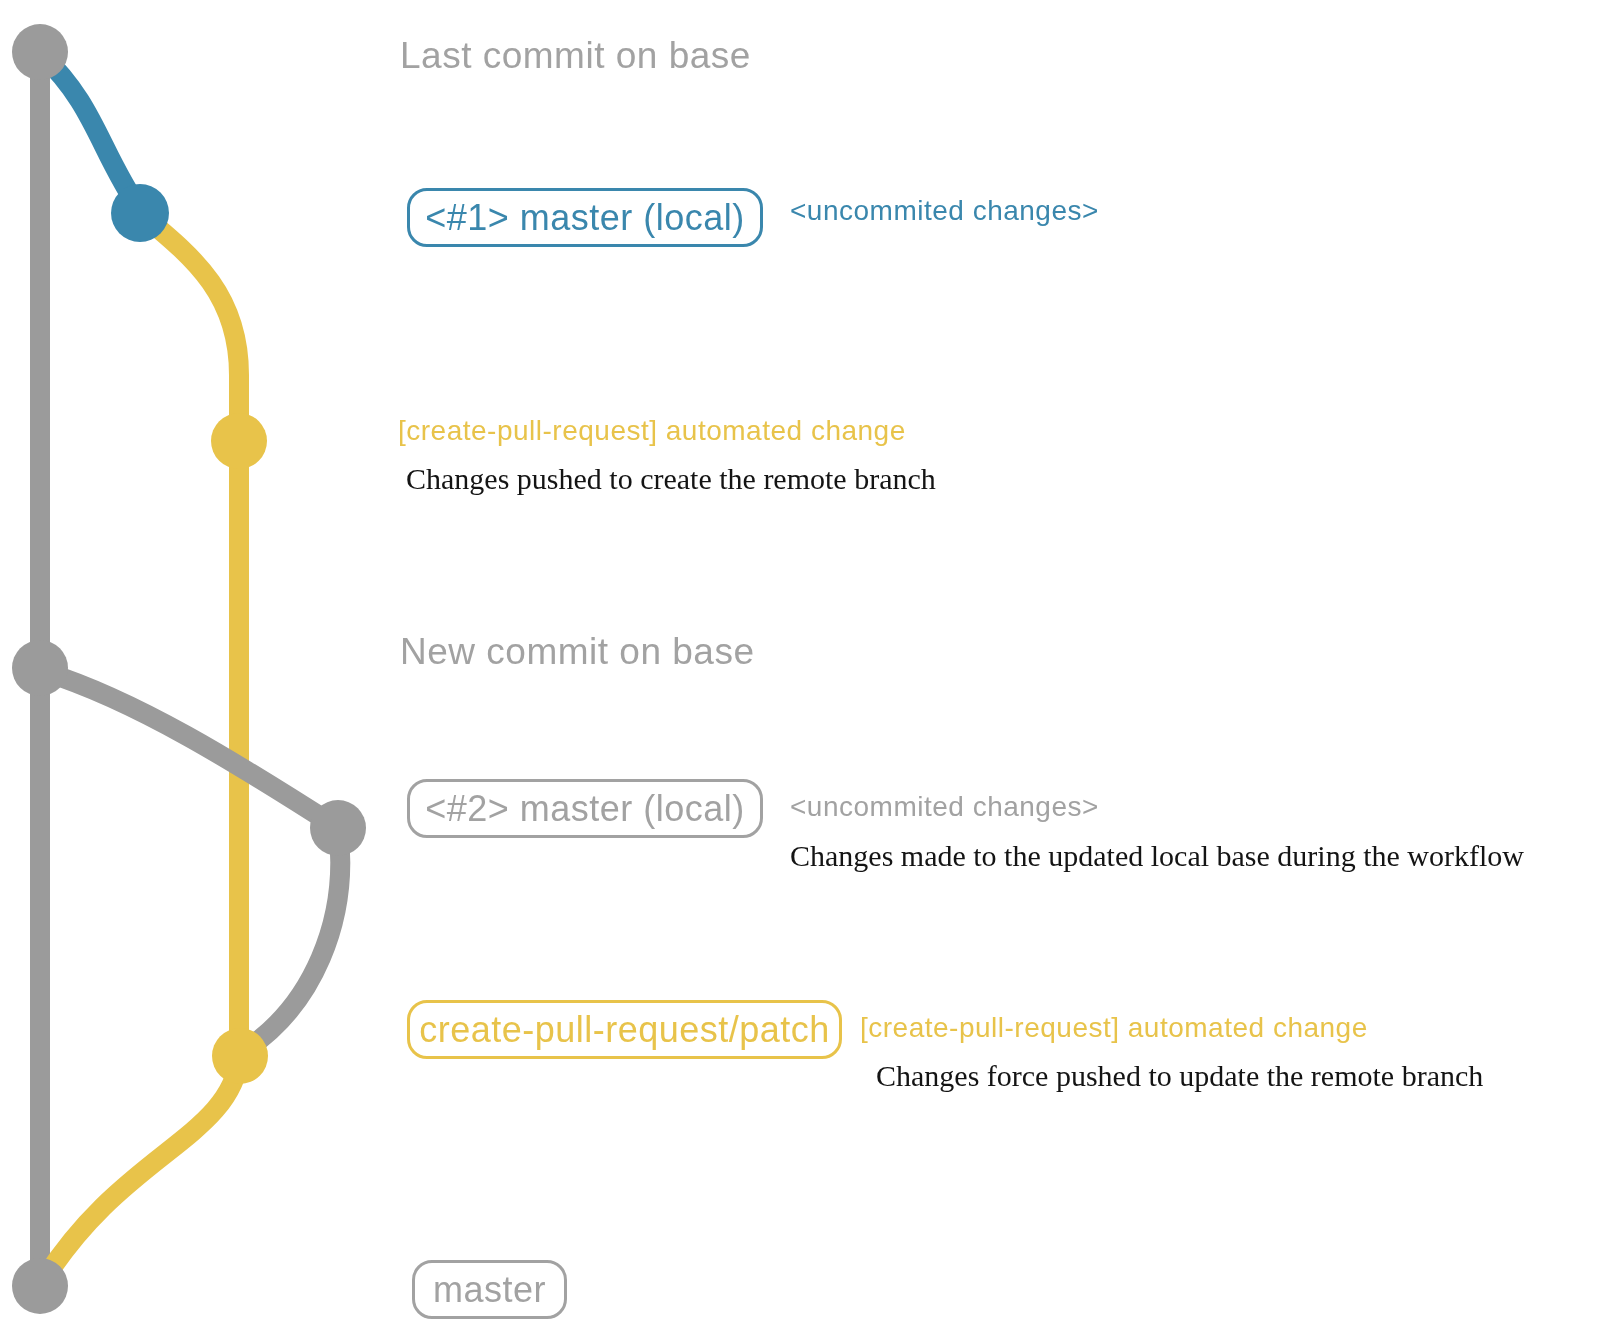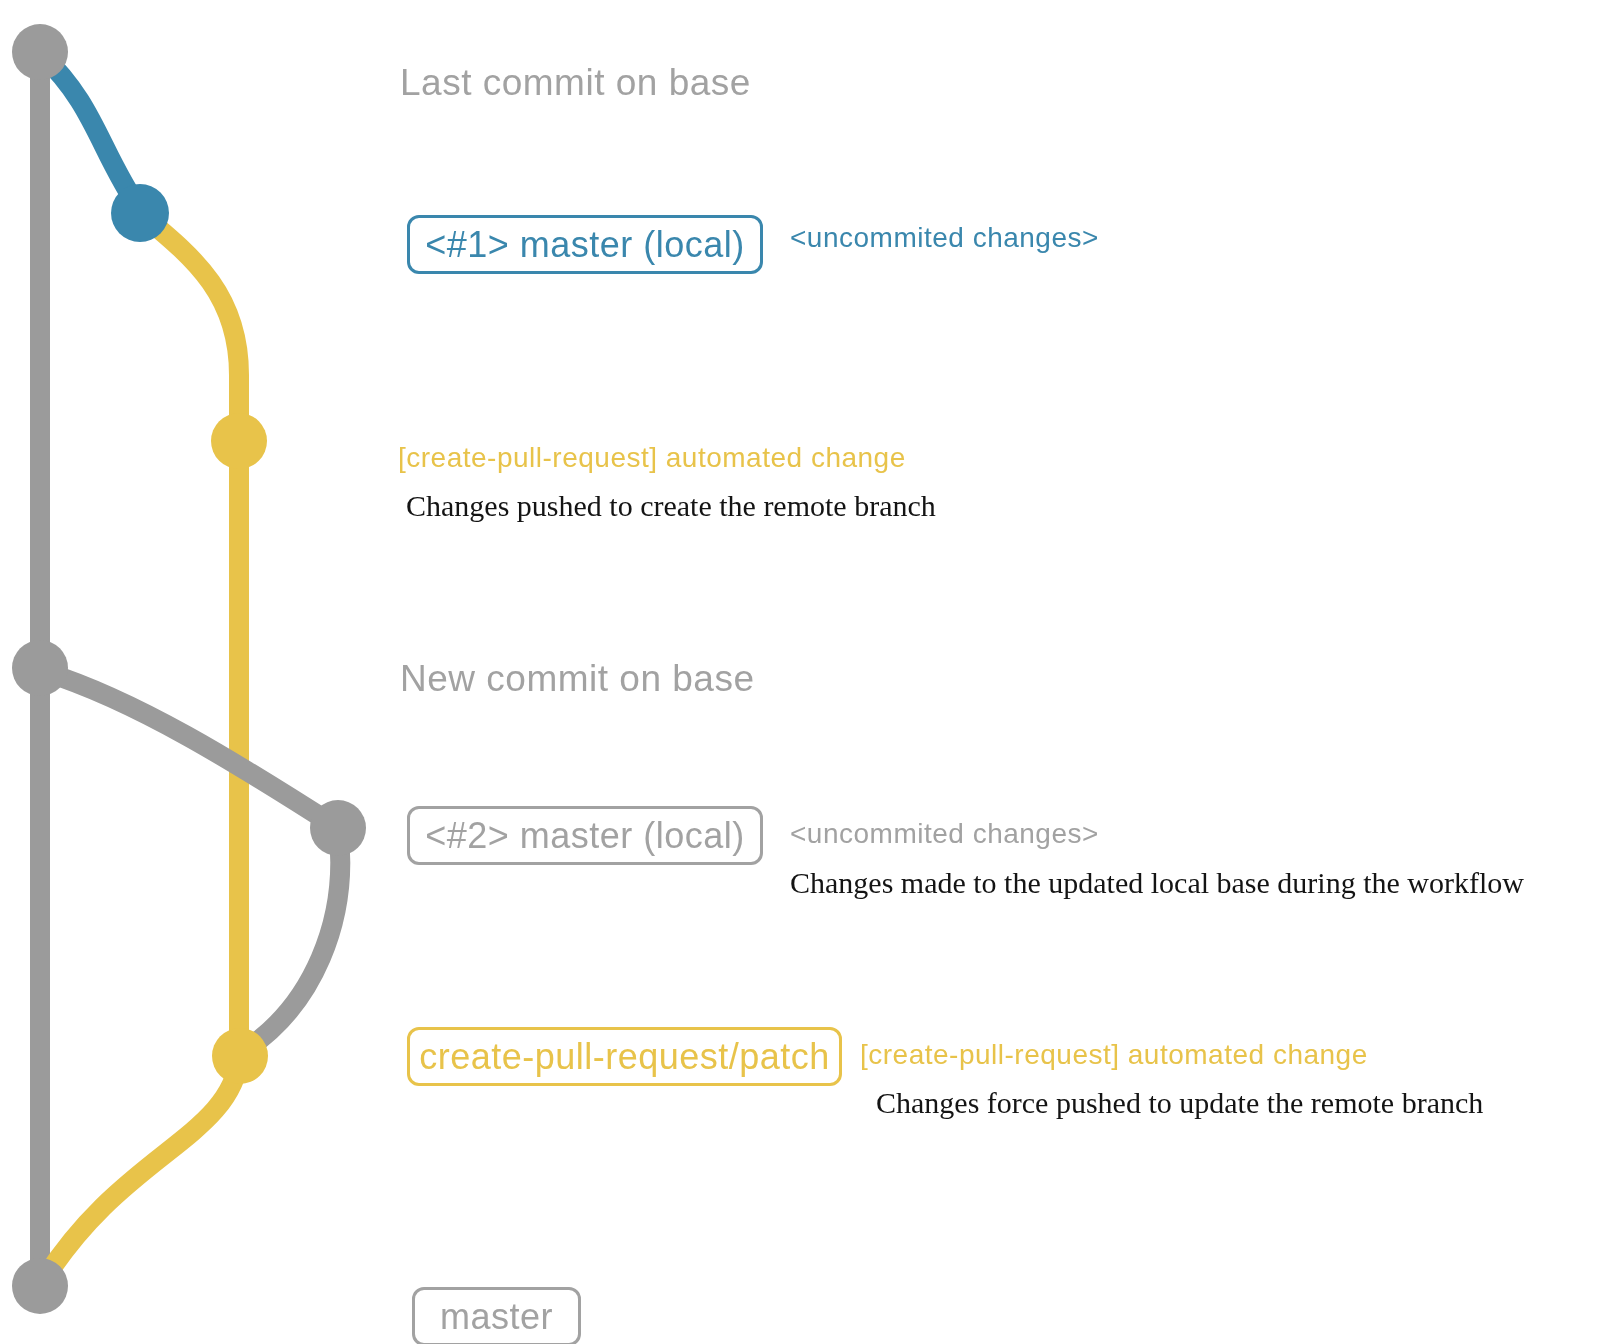--- a/index.html
+++ b/index.html
@@ -20,30 +20,30 @@
   }
   svg.graph{position:absolute;left:0;top:0;}
   .stroke-gray{stroke:var(--base-gray);}
   .stroke-blue{stroke:var(--blue);}
   .stroke-yellow{stroke:var(--yellow);}
   .fill-gray{fill:var(--base-gray);}
   .fill-blue{fill:var(--blue);}
   .fill-yellow{fill:var(--yellow);}
   .branch{fill:none;stroke-width:20;stroke-linecap:round;}
 
-  .abs{position:absolute;white-space:nowrap;margin-top:27px;}
+  .abs{position:absolute;white-space:nowrap;}
   .vcenter{transform:translateY(-50%);}
   .heading{
     font-size:37px;color:var(--label-gray);letter-spacing:0.5px;
   }
   .badge{
     box-sizing:border-box;
     height:59px;
     display:flex;align-items:center;justify-content:center;
-    border:3px solid;border-radius:12px;
+    border:3px solid;border-radius:20px;
     font-size:36px;letter-spacing:0.5px;
     background:var(--bg);
   }
   .badge.blue{border-color:var(--blue);color:var(--blue);}
   .badge.gray{border-color:var(--label-gray);color:var(--label-gray);}
   .badge.yellow{border-color:var(--yellow);color:var(--yellow);}
   .msg{font-size:28px;letter-spacing:0.5px;}
   .msg.blue{color:var(--blue);}
   .msg.gray{color:var(--label-gray);}
   .msg.yellow{color:var(--yellow);text-align:right;}
@@ -97,17 +97,17 @@
   </div>
   <div class="abs vcenter msg gray" style="left:790px;top:807px;">&lt;uncommited changes&gt;</div>
   <div class="abs vcenter desc" style="left:790px;top:856px;">Changes made to the updated local base during the workflow</div>
 
   <div class="abs badge yellow" style="left:407px;top:1000px;width:435px;">
     <span>create-pull-request/patch</span>
   </div>
   <div class="abs vcenter msg yellow" style="left:860px;top:1028px;">[create-pull-request] automated change</div>
   <div class="abs vcenter desc" style="left:876px;top:1076px;">Changes force pushed to update the remote branch</div>
 
-  <div class="abs badge gray" style="left:412px;top:1260px;width:169px;">
+  <div class="abs badge gray" style="left:412px;top:1260px;width:155px;">
     <span>master</span>
   </div>
 
 </div>
 
 </body></html>

